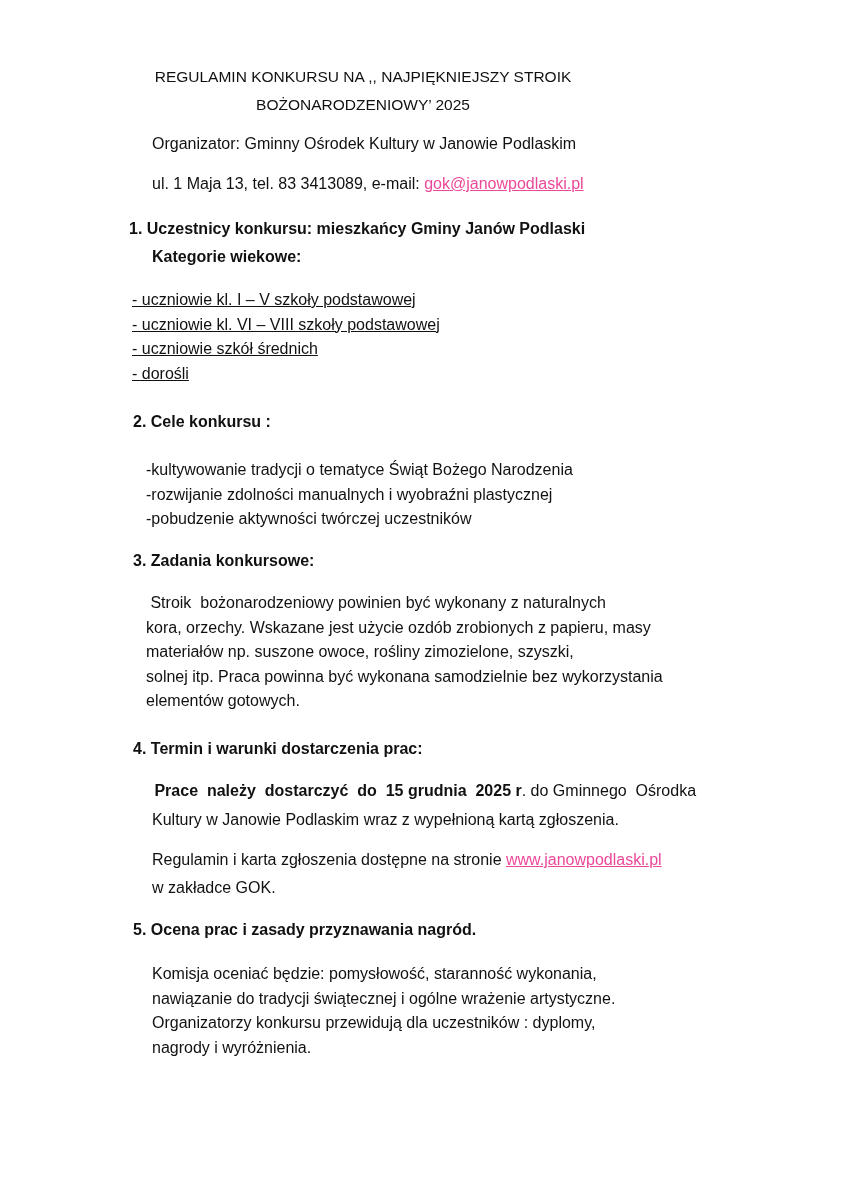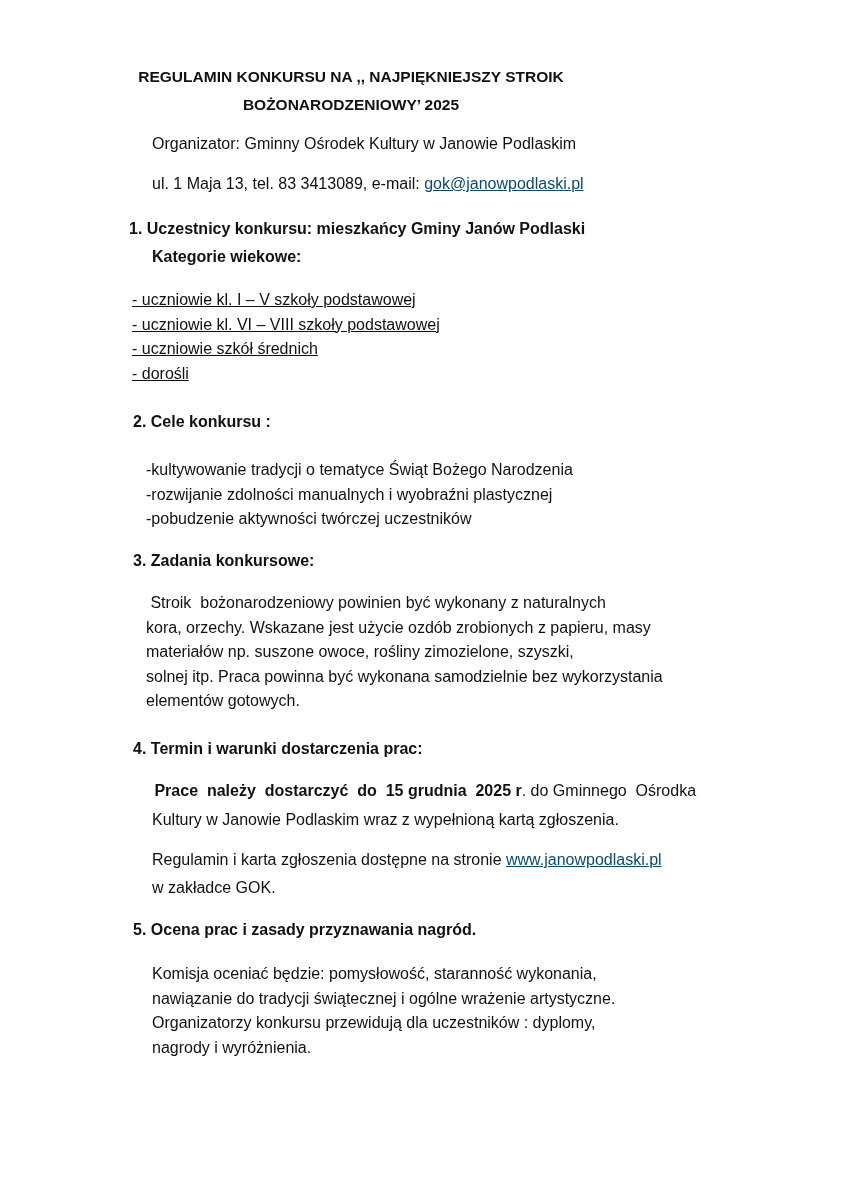--- a/index.html
+++ b/index.html
@@ -1,22 +1,22 @@
 <!DOCTYPE html>
 <html><head>
 <meta charset="utf-8">
 <style>
   html, body { margin:0; padding:0; background:#ffffff; }
   body { width:849px; height:1200px; position:relative; overflow:hidden;
          font-family:"Liberation Sans", sans-serif; color:#111; font-size:16px; }
   .abs { position:absolute; white-space:nowrap; }
-  .title { font-weight:bold; font-size:15.5px; width:694px; left:4px; text-align:center; }
+  .title { font-weight:normal; font-size:15.5px; width:694px; left:16px; text-align:center; }
   .h { font-weight:bold; font-size:16px; }
   .txt { font-size:16px; line-height:24.5px; }
-  a { color:#0c4a6e; text-decoration:underline; }
+  a { color:#ec4899; text-decoration:underline; }
   .b { font-weight:bold; }
 </style>
 </head>
 <body>
 
 <div>
 
   <div class="abs title" style="top:68px;">REGULAMIN KONKURSU NA ,, NAJPIĘKNIEJSZY STROIK</div>
   <div class="abs title" style="top:96px;">BOŻONARODZENIOWY’ 2025</div>
 

